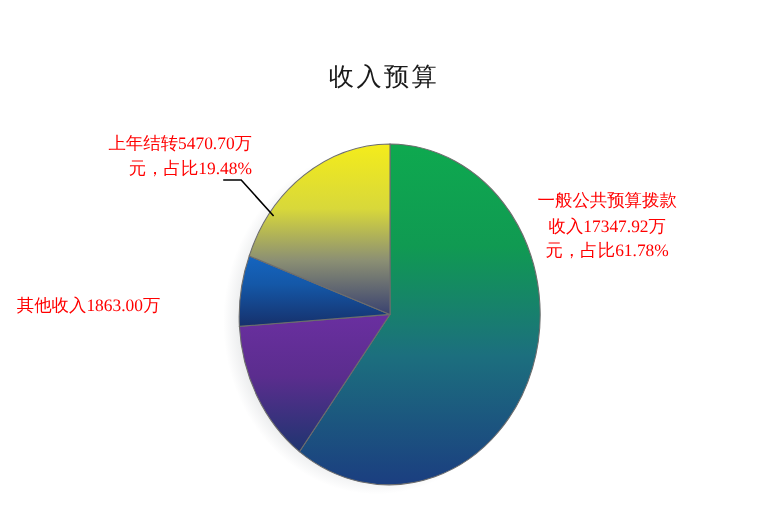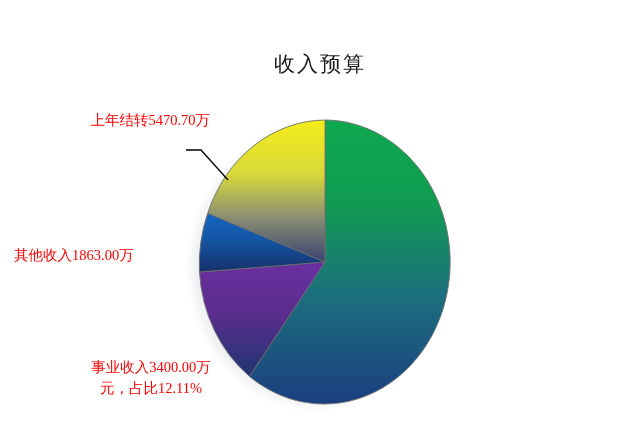--- a/index.html
+++ b/index.html
@@ -91,27 +91,29 @@
 
     <path d="M 325 262 L 249.5 376.4 A 126 142 0 0 1 199.5 272.0 Z" fill="url(#gradPurple)" stroke="#6d6d6d" stroke-width="0.9"></path>
 
     <path d="M 325 262 L 199.5 272.0 A 126 142 0 0 1 207.7 213.3 Z" fill="url(#gradBlue)" stroke="#6d6d6d" stroke-width="0.9"></path>
 
     <path d="M 325 262 L 207.7 213.3 A 126 142 0 0 1 325 120 Z" fill="url(#gradYellow)" stroke="#6d6d6d" stroke-width="0.9"></path>
 
     <polyline points="186,150 201,150 228,180" fill="none" stroke="#000000" stroke-width="1.3"></polyline>
   </svg>
 
+  <div class="slice-label lbl-right">
+    <span class="lbl-line">一般公共预算拨款</span>
+    <span class="lbl-line">收入17347.92万</span>
+    <span class="lbl-line">元，占比61.78%</span>
+  </div>
 
   <div class="slice-label lbl-carry">
     <span class="lbl-line">上年结转5470.70万</span>
+    <span class="lbl-line">元，占比19.48%</span>
   </div>
 
   <div class="slice-label lbl-other">
     <span class="lbl-line">其他收入1863.00万</span>
   </div>
 
-  <div class="slice-label lbl-oper">
-    <span class="lbl-line">事业收入3400.00万</span>
-    <span class="lbl-line">元，占比12.11%</span>
-  </div>
 
 </div>
 
 </body></html>

